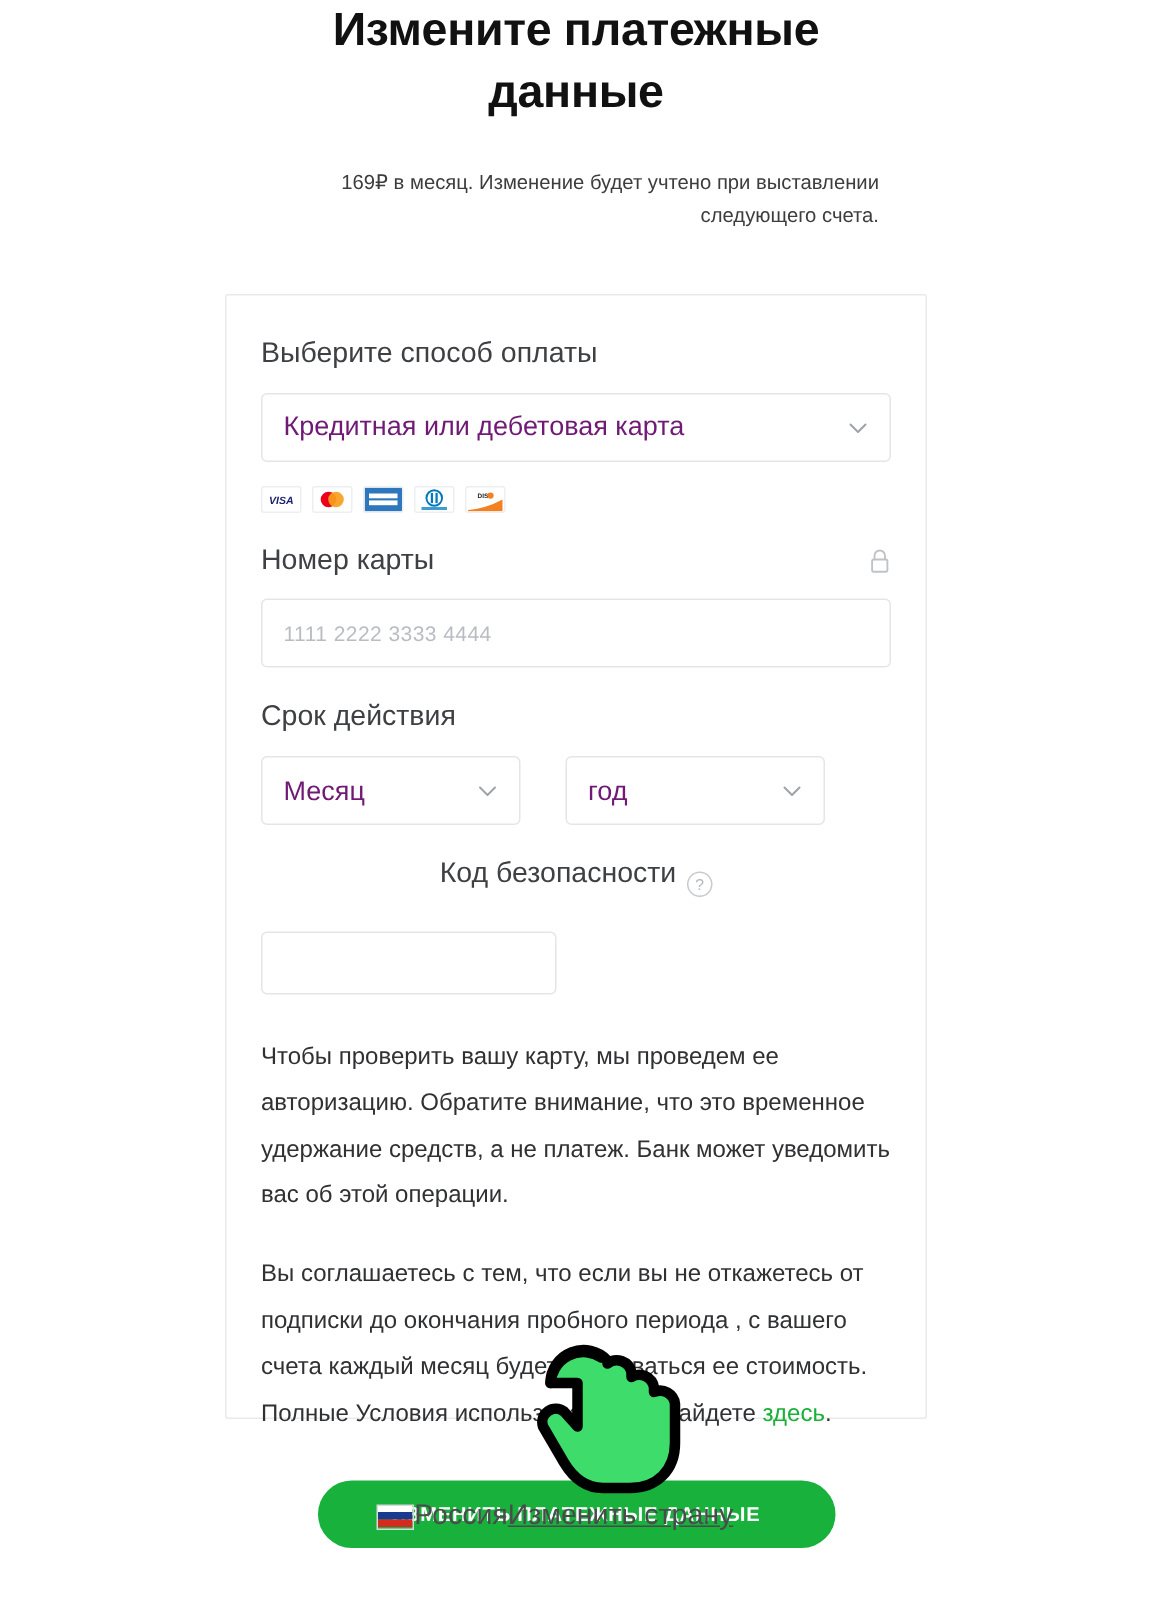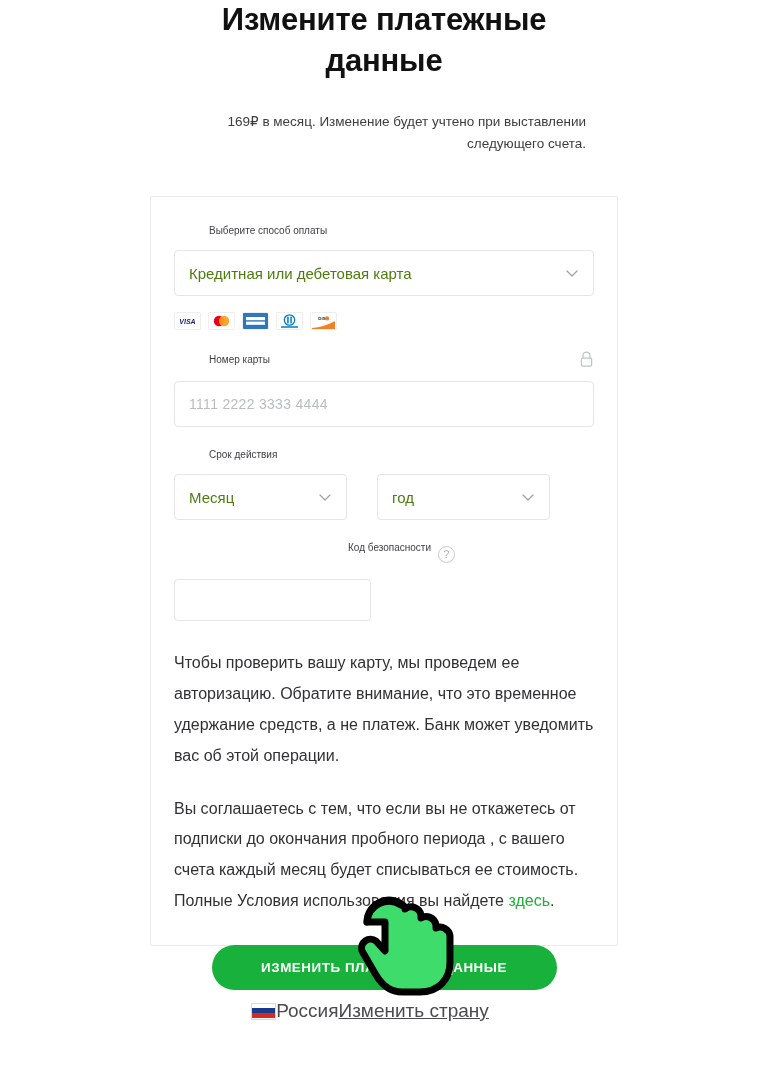--- a/index.html
+++ b/index.html
@@ -50,42 +50,41 @@
     height: 750px;
     background: #ffffff;
     border: 1px solid #e9eaec;
     border-radius: 2px;
   }
   .form-inner {
     padding: 27px 23px 0 23px;
   }
 
   .field-label {
-    font-size: 10px;
+    font-size: 19px;
     color: #3f4043;
     line-height: 1.3;
     margin-bottom: 13px;
     display: block;
-    margin-left: 35px;
   }
 
   
   .select-box,
   .text-input {
     position: relative;
     width: 100%;
     height: 46px;
     border: 1px solid #e3e5e8;
     border-radius: 4px;
     background: #ffffff;
     display: flex;
     align-items: center;
     padding: 0 14px;
-    font-size: 15px;
-    color: #4d7c0f;
+    font-size: 18px;
+    color: #701a75;
   }
   .select-box { cursor: pointer; }
   .chev {
     position: absolute;
     right: 14px;
     top: 50%;
     transform: translateY(-50%);
     width: 14px;
     height: 14px;
   }

